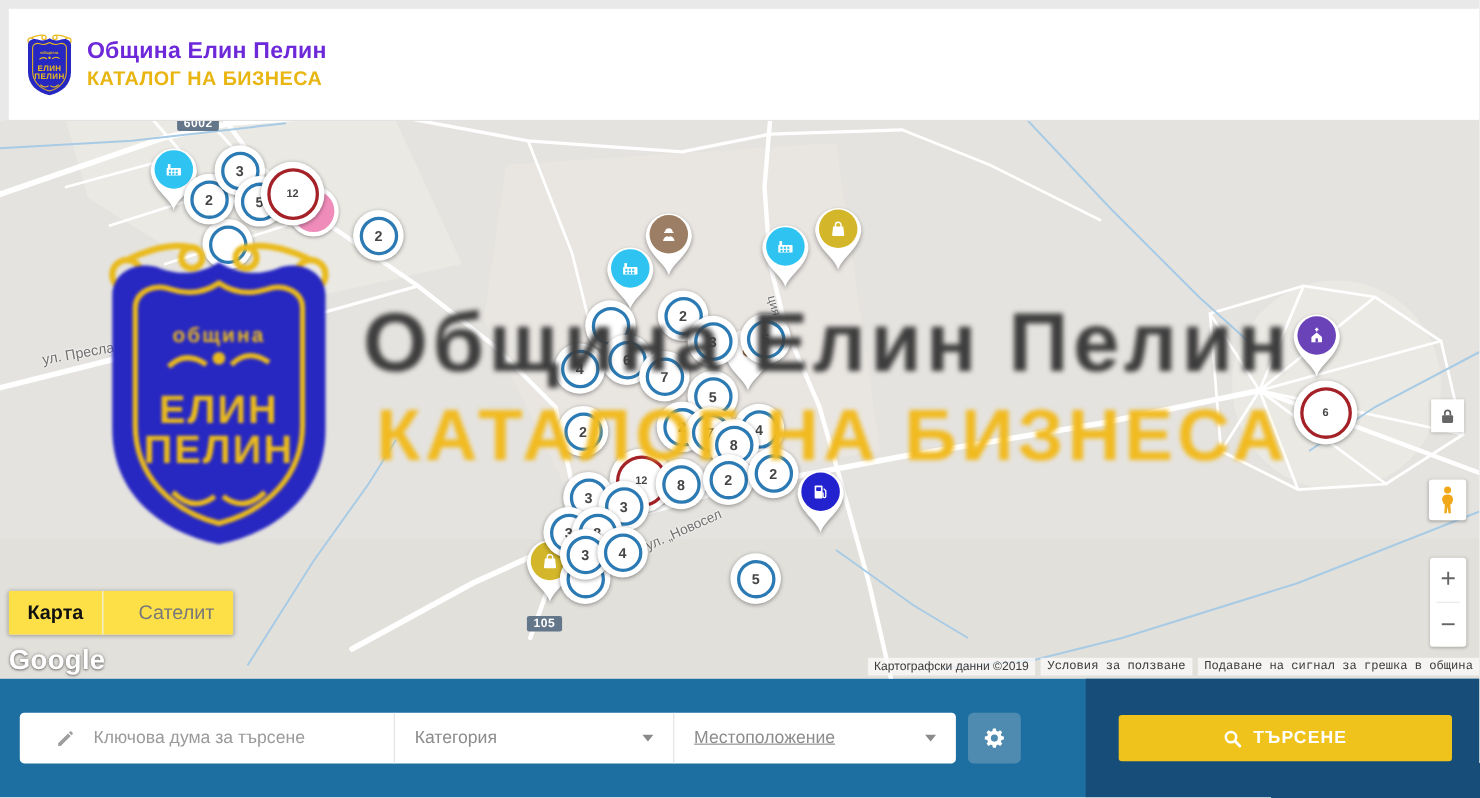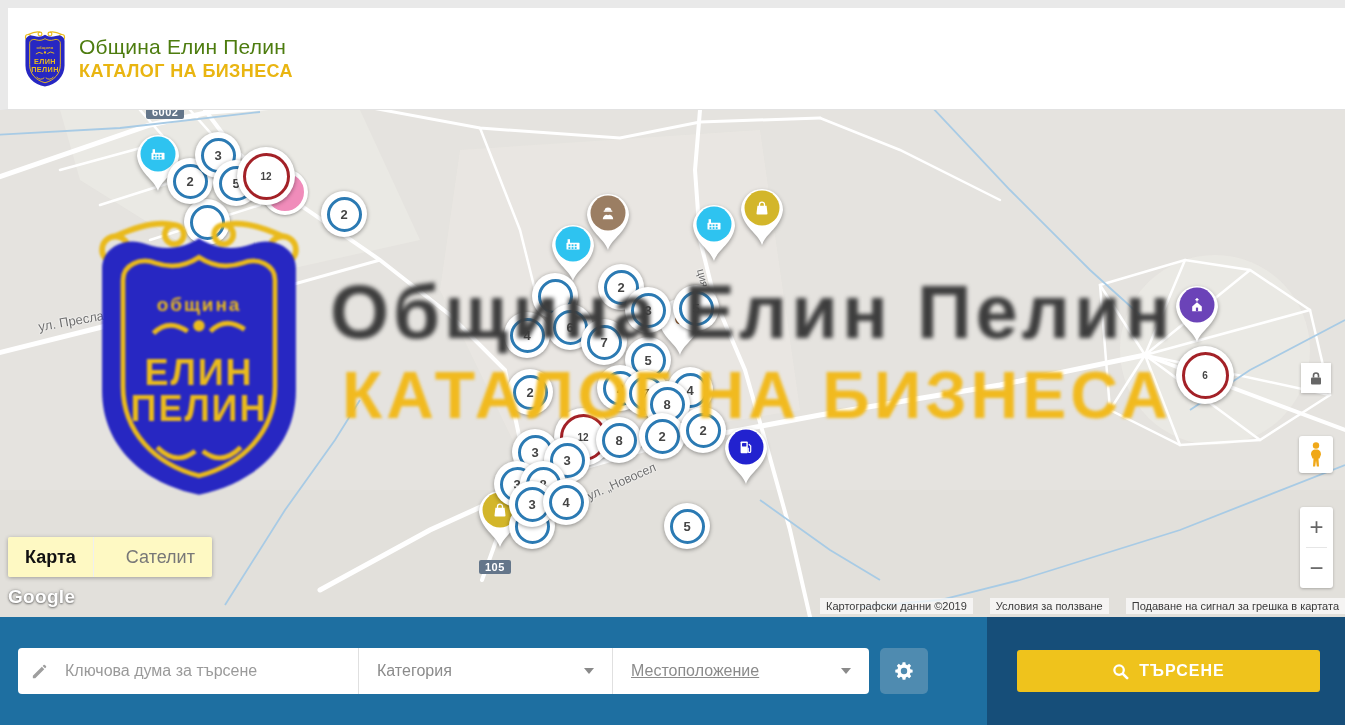--- a/index.html
+++ b/index.html
@@ -4,39 +4,39 @@
 <style>
   html,body{margin:0;padding:0;background:#e9e9e9;font-family:"Liberation Sans",sans-serif;}
   .page{position:relative;width:1345px;height:725px;overflow:hidden;background:#fff;}
 
   
   header{position:absolute;left:0;top:0;width:1345px;height:110px;background:#fff;box-sizing:border-box;
     border-top:8px solid #e9e9e9;border-left:8px solid #e9e9e9;border-bottom:1px solid #e2e2e2;
     display:flex;align-items:center;justify-content:space-between;padding:0 25px 0 14px;}
   .brand{display:flex;align-items:center;text-decoration:none;cursor:pointer;}
   .brand-text{margin-left:11px;}
-  .brand-title{font-size:21px;font-weight:normal;color:#4d7c0f;letter-spacing:.2px;}
+  .brand-title{font-size:21px;font-weight:bold;color:#6d28d9;letter-spacing:.2px;}
   .brand-subtitle{font-size:18px;font-weight:bold;color:#e9b511;letter-spacing:.4px;margin-top:2px;}
   nav{display:flex;gap:31px;}
   nav a{font-size:14.5px;font-weight:bold;color:#2e2e2e;text-decoration:none;letter-spacing:-.2px;cursor:pointer;white-space:nowrap;}
 
   
   .crest text{fill:#e9ba1d;font-weight:bold;text-anchor:middle;font-family:"Liberation Sans",sans-serif;}
   .crest .t-small{font-size:10px;letter-spacing:1px;}
   .crest .t-big{font-size:19px;letter-spacing:1px;}
 
   
   .map{position:absolute;left:0;top:110px;width:1345px;height:507px;background:#e5e3df;overflow:hidden;}
   .roads{position:absolute;left:0;top:0;z-index:1;}
   .rlabel{position:absolute;color:#6f6f6f;font-size:13px;z-index:5;white-space:nowrap;text-shadow:0 0 2px #fff,0 0 2px #fff;}
   #rl-preslav{left:38px;top:203px;transform:rotate(-10deg);}
   #rl-novosel{left:578px;top:366px;transform:rotate(-24deg);font-size:12.5px;}
   #rl-cia{left:694px;top:162px;transform:rotate(76deg);font-size:11px;}
   .rbadge{position:absolute;background:#64768a;color:#fff;font-size:11px;font-weight:bold;padding:1px 6px;border-radius:2px;z-index:5;letter-spacing:.5px;}
-  #rb-6002{left:146px;top:-5px;}
+  #rb-6002{left:161px;top:-5px;}
   #rb-105{left:479px;top:450px;}
 
   
   #markers{position:absolute;inset:0;z-index:8;}
   .cluster{position:absolute;border-radius:50%;background:#fff;box-shadow:0 1px 4px rgba(0,0,0,.4);
     display:flex;align-items:center;justify-content:center;z-index:10;cursor:pointer;}
   .cluster-inner{width:calc(100% - 11px);height:calc(100% - 11px);border-radius:50%;border:3px solid #2b7ab3;
     box-sizing:border-box;display:flex;align-items:center;justify-content:center;
     font-size:13px;font-weight:bold;color:#454545;background:#fff;}
   .cluster.red .cluster-inner{border-color:#a32127;border-width:3.5px;font-size:10px;}
@@ -45,43 +45,43 @@
 
   
   .wm-crest{position:absolute;left:85px;top:104px;z-index:20;filter:blur(1.3px);}
   .wm1{position:absolute;left:330px;top:158px;font-size:76px;font-weight:bold;color:#3d3d3d;
     letter-spacing:4px;filter:blur(2.2px);z-index:20;white-space:nowrap;}
   .wm2{position:absolute;left:342px;top:247px;font-size:66px;font-weight:800;color:#f1ba1f;
     letter-spacing:4px;filter:blur(1.8px);z-index:21;white-space:nowrap;}
 
   
   .mt{position:absolute;left:8px;top:427px;display:flex;box-shadow:0 1px 4px rgba(0,0,0,.3);z-index:30;border-radius:2px;overflow:hidden;}
-  .mt button{height:40px;background:#fef9c3;border:none;font-size:18px;padding:0 17px;cursor:pointer;font-family:"Liberation Sans",sans-serif;}
+  .mt button{height:40px;background:#fde047;border:none;font-size:18px;padding:0 17px;cursor:pointer;font-family:"Liberation Sans",sans-serif;}
   .mt .active{font-weight:bold;color:#111;}
   .mt .inactive{color:#787878;border-left:1px solid #efefef;padding-left:32px;}
-  .glogo{position:absolute;left:8px;top:476px;color:#fff;font-size:19px;font-weight:bold;letter-spacing:.3px;z-index:30;cursor:pointer;
+  .glogo{position:absolute;left:8px;top:476px;color:#fff;font-size:25px;font-weight:bold;letter-spacing:.3px;z-index:30;cursor:pointer;
     text-shadow:0 1px 2px rgba(0,0,0,.4),0 0 3px rgba(90,90,90,.6);}
   .attr{position:absolute;right:0;bottom:3px;display:flex;align-items:center;font-size:11px;color:#3a3a3a;z-index:30;}
-  .attr span{background:rgba(250,250,250,.78);padding:2px 6px;margin-left:17px;white-space:nowrap;}
-  .attr .lnk{cursor:pointer;}
+  .attr span{background:rgba(250,250,250,.78);padding:2px 6px;margin-left:5px;white-space:nowrap;}
+  .attr .lnk{cursor:pointer;font-family:Liberation Mono, monospace;}
   .sqbtn{position:absolute;background:#fff;display:flex;align-items:center;justify-content:center;z-index:30;
     box-shadow:0 1px 3px rgba(0,0,0,.25);cursor:pointer;border:none;}
   .lockbtn{right:14px;top:253px;width:30px;height:30px;}
   .pegman{right:12px;top:326px;width:34px;height:37px;border-radius:3px;}
   .zoomctl{position:absolute;right:12px;top:397px;width:33px;background:#fff;border-radius:3px;z-index:30;
     box-shadow:0 1px 3px rgba(0,0,0,.25);display:flex;flex-direction:column;}
   .zoomctl button{height:40px;border:none;background:none;font-size:24px;color:#666;cursor:pointer;line-height:1;font-family:"Liberation Sans",sans-serif;}
   .zoomctl .sep{height:1px;background:#e6e6e6;margin:0 6px;}
 
   
   .searchbar{position:absolute;left:0;top:617px;width:1345px;height:108px;background:#1e6fa1;}
   .panel{position:absolute;left:987px;top:0;width:358px;height:108px;background:#164e79;}
   .sform{position:absolute;left:18px;top:31px;width:851px;height:46px;background:#fff;border-radius:4px;
     display:flex;align-items:stretch;}
-  .f-key{width:340px;display:flex;align-items:center;padding-left:12px;box-sizing:border-box;}
+  .f-key{width:340px;display:flex;align-items:center;padding-left:32px;box-sizing:border-box;}
   .f-key input{border:none;outline:none;font-size:16px;color:#555;width:250px;margin-left:14px;font-family:"Liberation Sans",sans-serif;}
   .f-key input::placeholder{color:#9a9a9a;}
   .f-div{width:1px;background:#e0e0e0;}
   .f-sel{display:flex;align-items:center;justify-content:space-between;padding:0 18px;box-sizing:border-box;
     color:#8b8b8b;font-size:16px;cursor:pointer;}
   #sel-cat{width:253px;}
   #sel-loc{width:256px;text-decoration:underline;}
   .caret{width:0;height:0;border-left:5px solid transparent;border-right:5px solid transparent;border-top:6px solid #8a8a8a;}
   .gear-btn{position:absolute;left:880px;top:31px;width:48px;height:46px;background:#4f8bb0;border-radius:5px;
     display:flex;align-items:center;justify-content:center;border:none;cursor:pointer;}
@@ -381,21 +381,21 @@
     <div class="wm2">КАТАЛОГ НА БИЗНЕСА</div>
 
     <div class="mt">
       <button class="active">Карта</button>
       <button class="inactive">Сателит</button>
     </div>
     <div class="glogo">Google</div>
     <div class="attr">
       <span>Картографски данни ©2019</span>
       <span class="lnk">Условия за ползване</span>
-      <span class="lnk">Подаване на сигнал за грешка в картата</span>
+      <span class="lnk">Подаване на сигнал за грешка в община</span>
     </div>
     <button class="sqbtn lockbtn">
       <svg width="14" height="15" viewBox="0 0 14 15">
         <rect x="2" y="6.5" width="10" height="7" rx="1" fill="#666"></rect>
         <path d="M4.5 6.5 V4.5 a2.5 2.5 0 0 1 5 0 V6.5" fill="none" stroke="#666" stroke-width="1.6"></path>
       </svg>
     </button>
     <button class="sqbtn pegman">
       <svg width="16" height="27" viewBox="0 0 16 26">
         <circle cx="8" cy="4" r="3.2" fill="#f0a818"></circle>

